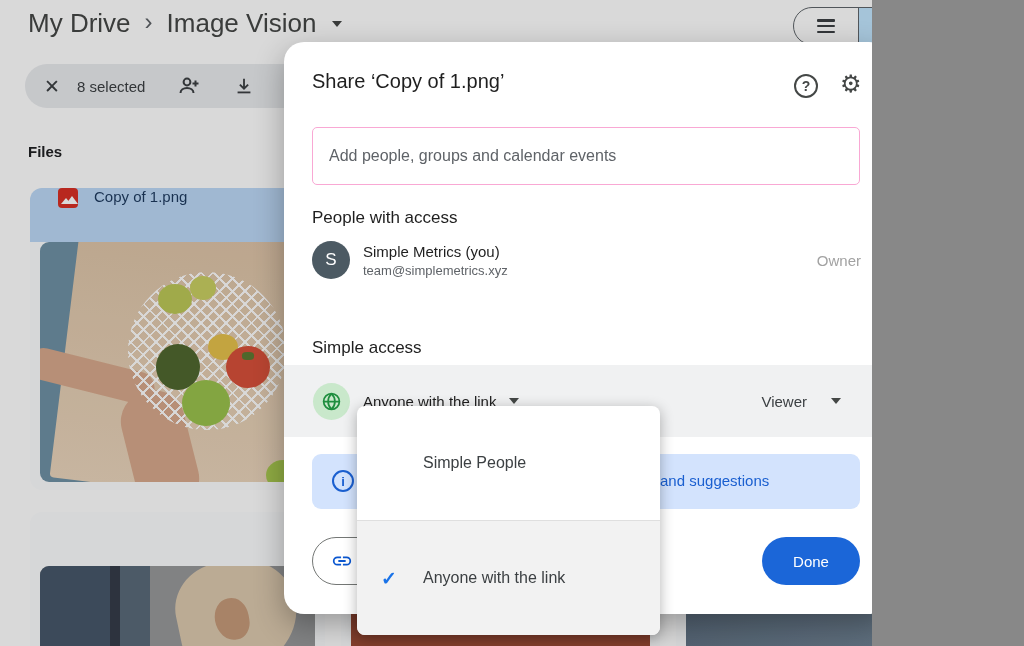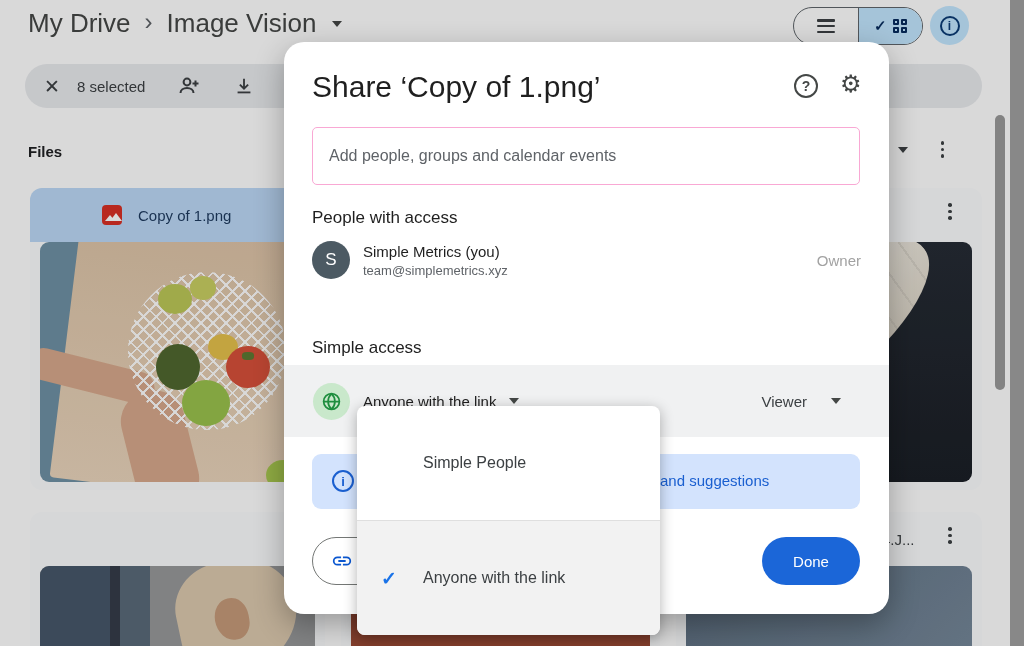--- a/index.html
+++ b/index.html
@@ -1,17 +1,17 @@
 <!DOCTYPE html>
 <html><head>
 <meta charset="utf-8">
 <style>
   * { margin:0; padding:0; box-sizing:border-box; }
   body { font-family:"Liberation Sans", sans-serif; background:#888; }
-  .screen { position:relative; width:1010px; height:646px; overflow:hidden; background:#fef9c3;text-decoration:underline; }
+  .screen { position:relative; width:872px; height:646px; overflow:hidden; background:#fef9c3;text-decoration:underline; }
 
   
   .bg { position:absolute; inset:0; z-index:1; background:#fff; }
 
   .breadcrumb { position:absolute; left:28px; top:8px; display:flex; align-items:center; gap:14px; color:#454746; }
   .crumb { font-size:26px; }
   .crumb-sep { font-size:24px; color:#5f6368; margin-top:-4px; }
   .caret { width:0; height:0; border-left:5px solid transparent; border-right:5px solid transparent; border-top:6px solid currentColor; display:inline-block; }
   .crumb-caret { margin-left:2px; }
 
@@ -32,21 +32,21 @@
   .tb-x { margin-left:14px; font-size:19px; color:#3c4043; width:26px; text-align:center; }
   .tb-count { margin-left:12px; font-size:15px; font-weight:500; }
   .tb-ic { margin-left:32px; color:#3c4043; display:flex; align-items:center; }
 
   .files-label { position:absolute; left:28px; top:143px; font-size:15px; font-weight:700; color:#202124; }
   .sort-frag { position:absolute; left:880px; top:141px; display:flex; align-items:center; gap:10px; color:#3c4043; font-size:15px; }
   .kebab { width:4px; display:flex; flex-direction:column; gap:3px; align-items:center; }
   .kebab i { width:3.6px; height:3.6px; border-radius:50%; background:#3c4043; display:block; }
 
   .card { position:absolute; background:#fcfdfe; border-radius:12px; }
-  .card-head { height:54px; display:flex; align-items:center; border-radius:12px 12px 0 0; position:relative;padding-left:44px; }
+  .card-head { height:54px; display:flex; align-items:flex-start; border-radius:12px 12px 0 0; position:relative; }
   .file-ic { width:20px; height:20px; background:#d93025; border-radius:4px; margin-left:28px; position:relative; overflow:hidden; }
   .file-ic::before { content:""; position:absolute; left:3px; bottom:4px; border-left:5px solid transparent; border-right:5px solid transparent; border-bottom:6px solid #fff; }
   .file-ic::after { content:""; position:absolute; left:8px; bottom:4px; border-left:6px solid transparent; border-right:6px solid transparent; border-bottom:8px solid #fff; }
   .card-title { margin-left:16px; font-size:15px; font-weight:500; color:#3c4043; }
   .thumb { position:absolute; left:10px; right:10px; top:54px; bottom:8px; border-radius:9px; overflow:hidden; }
 
   .card1 { left:30px; top:188px; width:295px; height:302px; }
   .card1 .card-head { background:#bcd9f7; }
   .card1 .card-title { color:#1e3a5f; }
   .thumb1 { background:#6f91a5; }
@@ -92,21 +92,21 @@
   .card5 .card-title { position:absolute; left:190px; font-weight:500; color:#3c4043; }
   .thumb5 { background:linear-gradient(135deg,#5d6f80,#76889a); }
 
   .scrollbar { position:absolute; left:995px; top:115px; width:10px; height:275px; border-radius:5px; background:#9a9a9a; }
 
   
   .scrim { position:absolute; inset:0; z-index:5; background:rgba(0,0,0,0.15); }
 
   
   .dialog { position:absolute; z-index:10; left:284px; top:42px; width:605px; height:572px; background:#fff; border-radius:20px; box-shadow:0 10px 30px rgba(0,0,0,0.3); }
-  .dlg-title { position:absolute; left:28px; top:28px; font-size:30px; color:#1f1f1f;text-align:center; }
+  .dlg-title { position:absolute; left:28px; top:28px; font-size:20px; color:#1f1f1f;text-align:center; }
   .dlg-help { position:absolute; left:510px; top:32px; width:24px; height:24px; border:2px solid #444746; border-radius:50%; color:#444746; font-size:14px; font-weight:700; display:flex; align-items:center; justify-content:center; }
   .dlg-gear { position:absolute; left:556px; top:28px; font-size:24px; color:#444746; font-family:"DejaVu Sans", sans-serif; }
   .dlg-input { position:absolute; left:28px; top:85px; width:548px; height:58px; border:1px solid #f9a8d4; border-radius:5px; padding:0 16px; font-size:16px; color:#1f1f1f; font-family:"Liberation Sans", sans-serif; background:#fff; }
   .dlg-input::placeholder { color:#5f6368; opacity:1; }
   .dlg-h2 { position:absolute; left:28px; font-size:17px; font-weight:500; color:#1f1f1f; }
   .h2-people { top:166px; }
   .h2-general { top:296px; }
   .person-row { position:absolute; left:28px; top:198px; width:549px; height:40px; display:flex; align-items:center; }
   .avatar { width:38px; height:38px; border-radius:50%; background:#4c5a63; color:#fff; font-size:17px; display:flex; align-items:center; justify-content:center; }
   .person-meta { margin-left:13px; }

